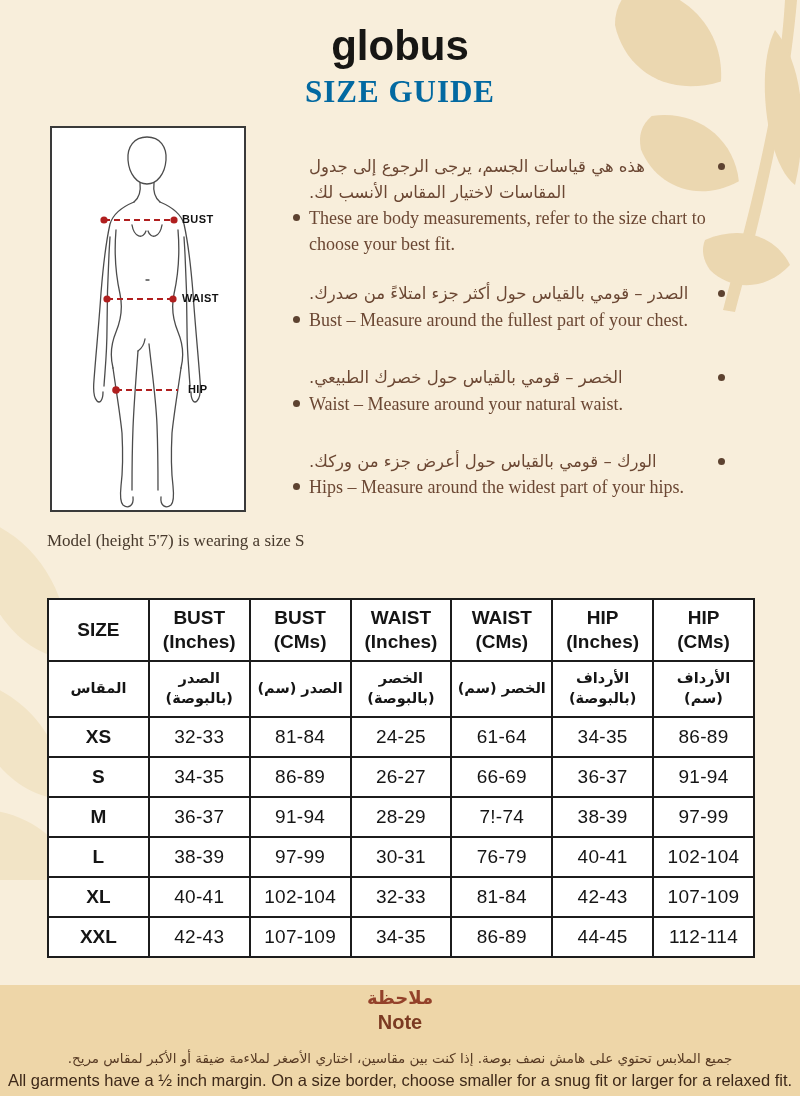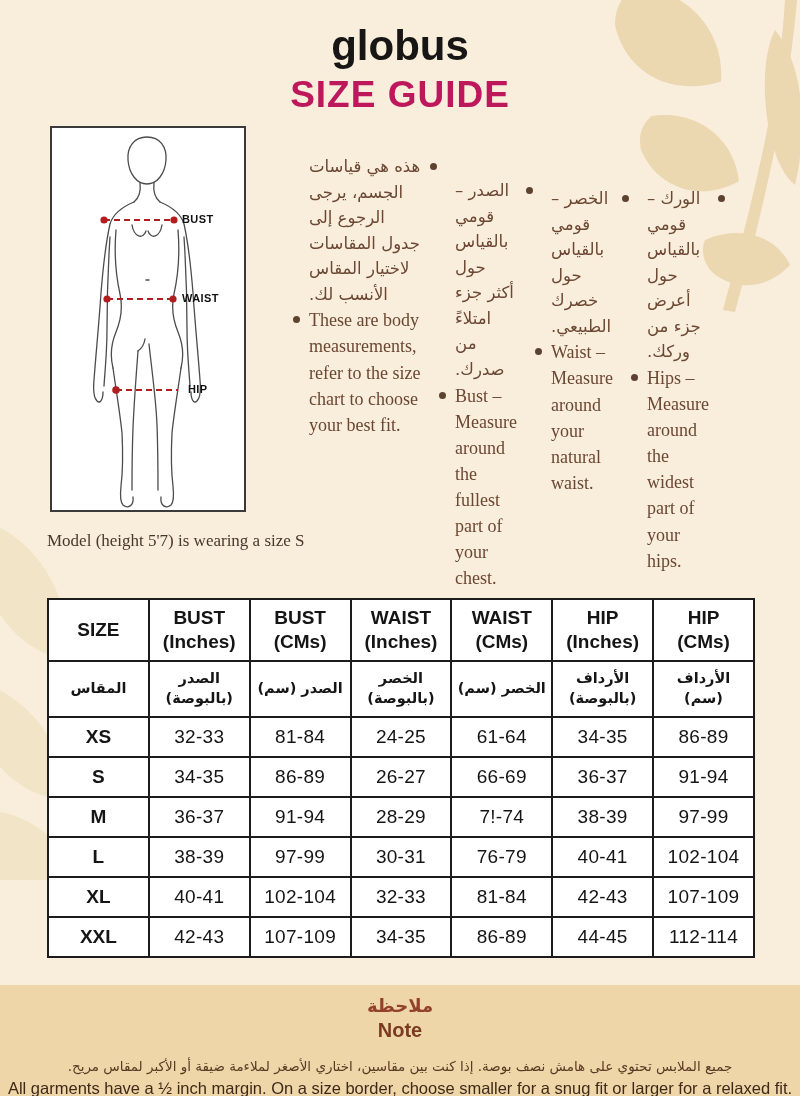--- a/index.html
+++ b/index.html
@@ -11,39 +11,40 @@
   .deco { position:absolute; pointer-events:none; }
 
   
   .logo {
     position:absolute; top:22px; left:0; width:100%;
     text-align:center; font-size:42px; font-weight:700; letter-spacing:0px;
     color:#171614; font-family:"Liberation Sans", sans-serif;
   }
   .title {
     position:absolute; top:74px; left:0; width:100%;
-    text-align:center; font-size:37px; font-weight:700; letter-spacing:1px;
-    color:#be185d;
+    text-align:center; font-size:31px; font-weight:700; letter-spacing:1px;
+    color:#0369a1;
+    font-family:Liberation Serif, serif;
   }
 
   
   .figure-box {
     position:absolute; left:50px; top:126px; width:196px; height:386px;
     background:#ffffff; border:2px solid #3a3a3a;
   }
   .figure-box svg { position:absolute; left:0; top:0; }
   .meas-label {
     position:absolute; font-size:11px; font-weight:700; color:#111;
     letter-spacing:.4px;
   }
 
   
   .bullets {
     position:absolute; left:292px; top:154px; width:434px;
-    display:flex; flex-direction:row;
+    display:flex; flex-direction:column;
   }
   .bullet-group { display:flex; flex-direction:column; }
   .bullet-group + .bullet-group { margin-top:32px; }
   .bullet-group.first-gap + .bullet-group { margin-top:24px; }
   .bullet-item { position:relative; padding:0 17px; }
   .dot {
     position:absolute; top:9px; width:7px; height:7px; border-radius:50%;
     background:#5d4230;
   }
   .bullet-item.ar .dot { right:1px; }
@@ -87,21 +88,21 @@
     white-space:pre-line; direction:rtl;
     font-family:"DejaVu Sans", sans-serif;
   }
   .size-table tbody th { height:40px; font-size:19px; font-weight:700;margin-top:44px; }
   .size-table tbody td { height:40px; font-size:19px; font-weight:400; letter-spacing:.3px; }
 
   
   .note-band {
     position:absolute; left:0; top:985px; width:800px; height:111px;
     background:#eed6a8; display:flex; flex-direction:column; align-items:center;
-    padding-top:9px;
+    padding-top:1px;
   }
   .note-heading-ar {
     direction:rtl; font-family:"DejaVu Sans", sans-serif; font-weight:700;
     font-size:18px; color:#93412a; line-height:1.3;
   }
   .note-heading-en {
     font-weight:700; font-size:20px; color:#7b3a22; line-height:1.35;
   }
   .note-body-ar {
     direction:rtl; font-family:"DejaVu Sans", sans-serif; font-size:13.5px;

